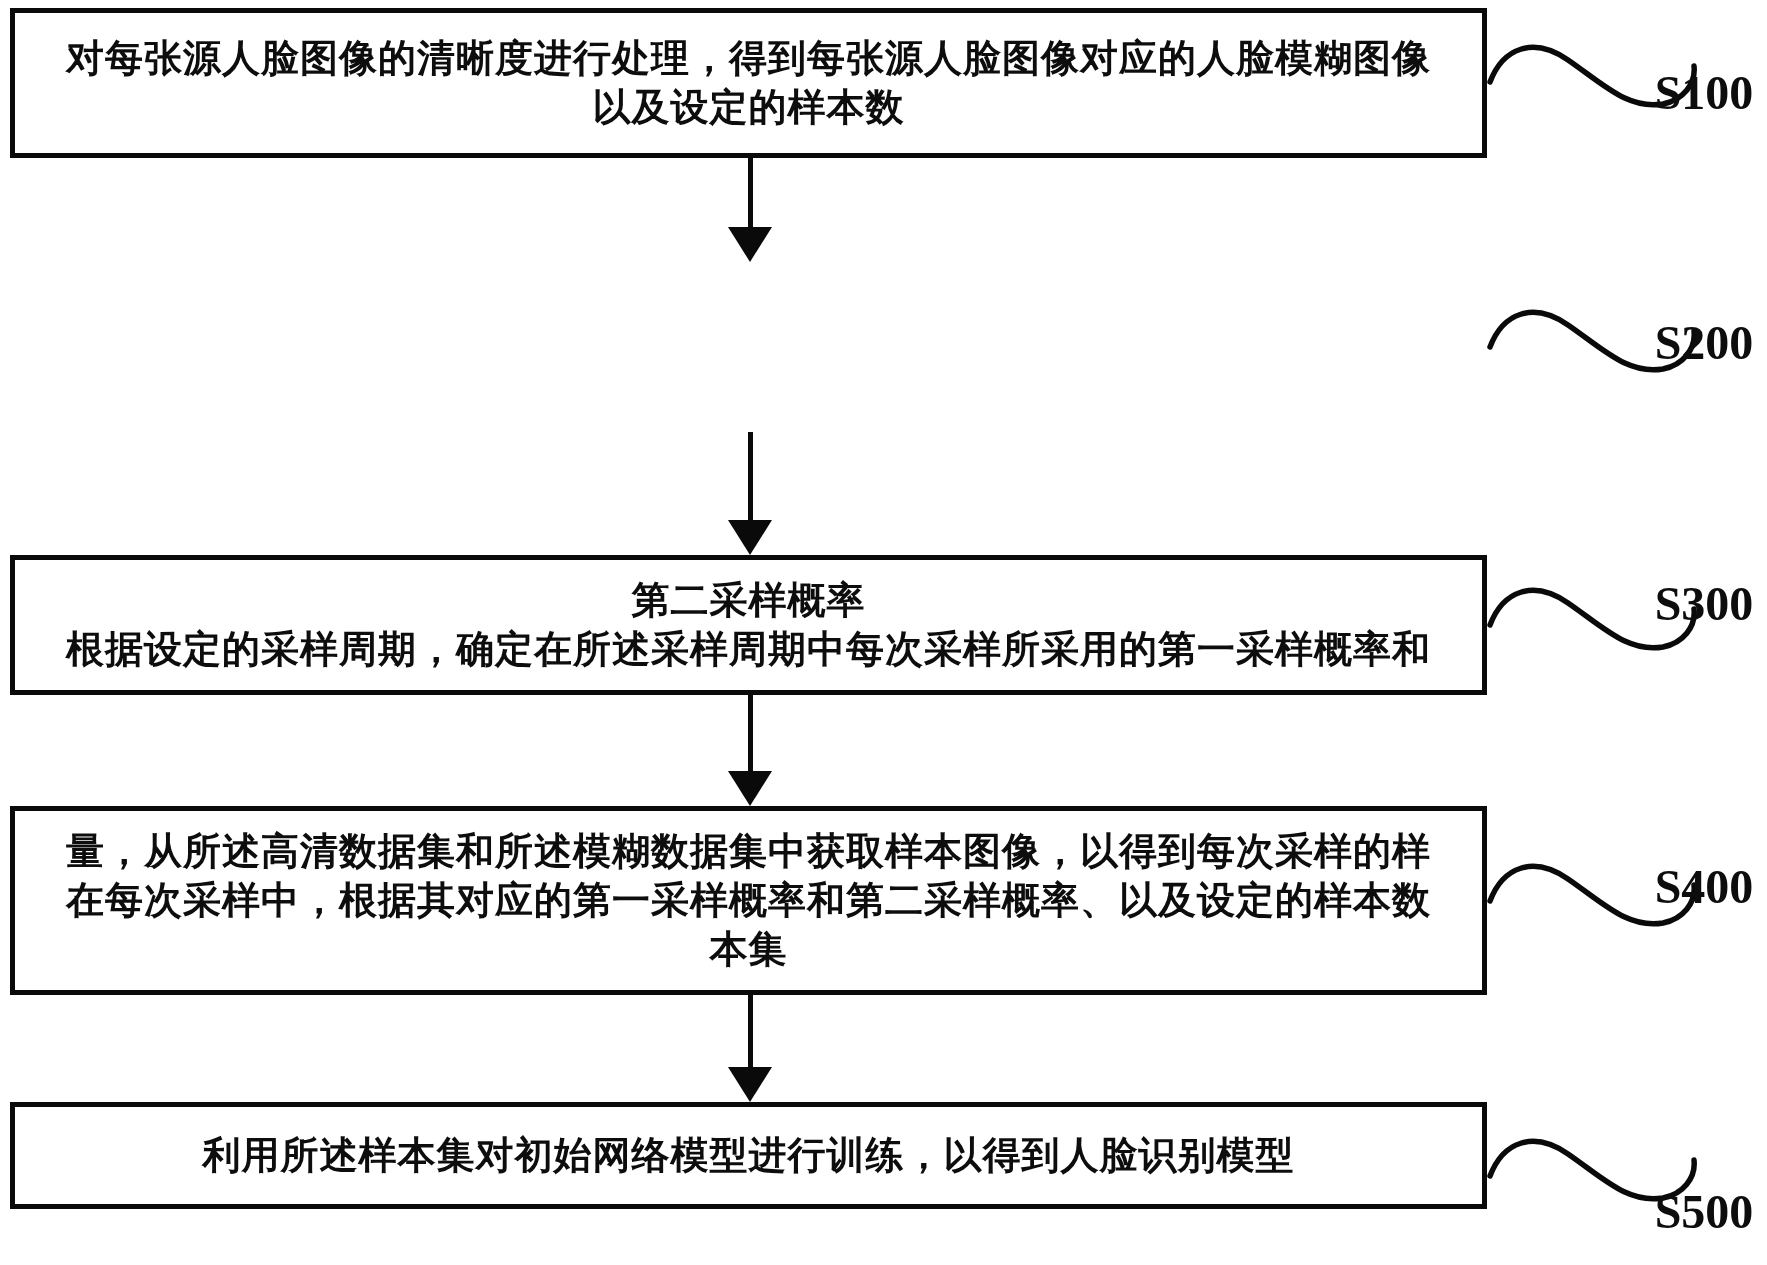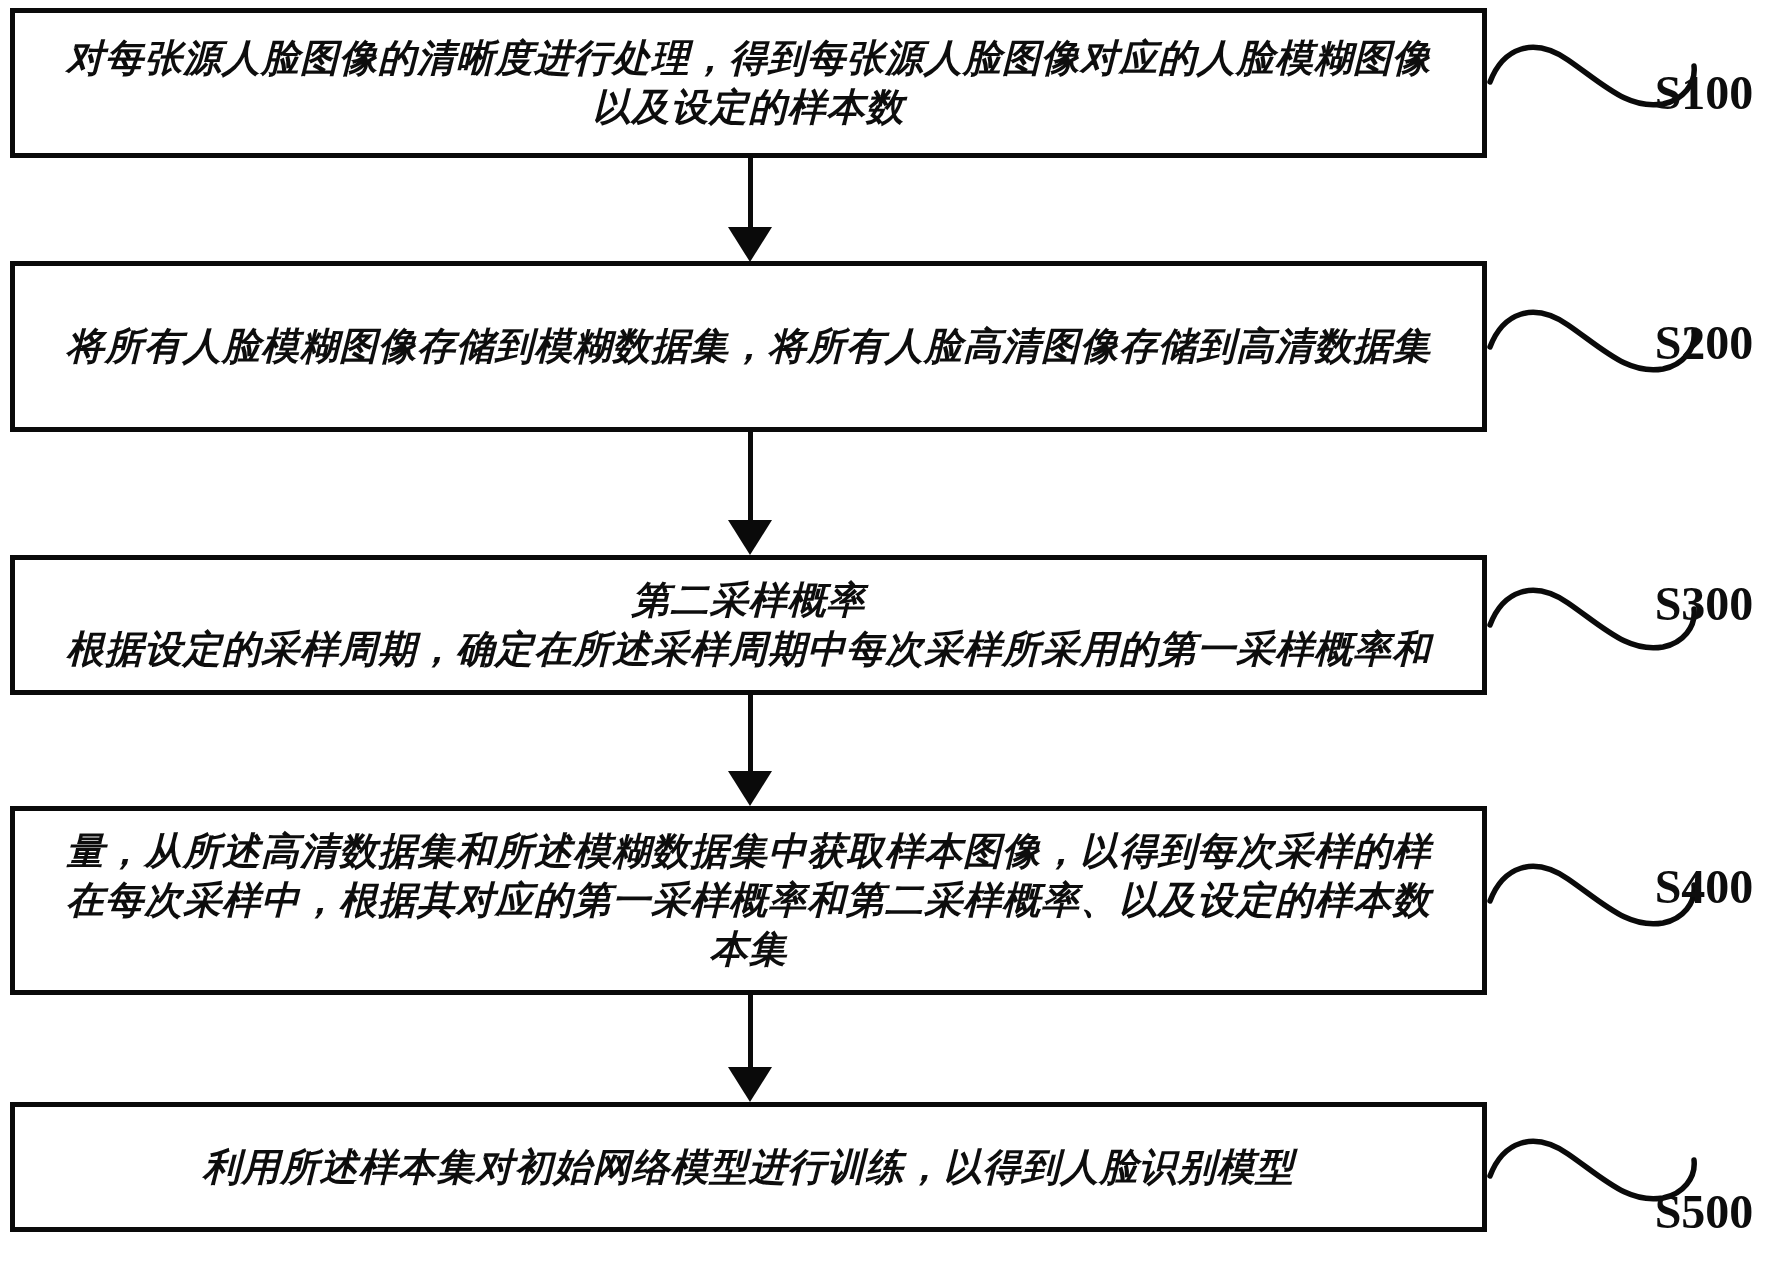--- a/index.html
+++ b/index.html
@@ -28,21 +28,20 @@
     align-items: center;
   }
   .box .line {
     font-size: 38px;
     font-weight: bold;
     color: #0d0d0d;
     letter-spacing: 1px;
     line-height: 49px;
     text-align: center;
     white-space: nowrap;
-    font-style: italic;
   }
   .flow-arrow {
     position: absolute;
     width: 44px;
     display: flex;
     flex-direction: column;
     align-items: center;
   }
   .flow-arrow .shaft {
     width: 5px;
@@ -92,23 +91,20 @@
   <div class="box" style="top:8px; height:150px;">
     <div class="line">对每张源人脸图像的清晰度进行处理，得到每张源人脸图像对应的人脸模糊图像</div>
     <div class="line">以及设定的样本数</div>
   </div>
 
   <div class="flow-arrow" style="left:728px; top:158px; height:104px;">
     <div class="shaft"></div>
     <div class="head"></div>
   </div>
 
-  <div class="box" style="top:261px; height:171px;">
-    <div class="line">将所有人脸模糊图像存储到模糊数据集，将所有人脸高清图像存储到高清数据集</div>
-  </div>
 
   <div class="flow-arrow" style="left:728px; top:432px; height:123px;">
     <div class="shaft"></div>
     <div class="head"></div>
   </div>
 
   <div class="box" style="top:555px; height:140px;">
     <div class="line">第二采样概率</div>
     <div class="line">根据设定的采样周期，确定在所述采样周期中每次采样所采用的第一采样概率和</div>
   </div>
@@ -122,21 +118,21 @@
     <div class="line">量，从所述高清数据集和所述模糊数据集中获取样本图像，以得到每次采样的样</div>
     <div class="line">在每次采样中，根据其对应的第一采样概率和第二采样概率、以及设定的样本数</div>
     <div class="line">本集</div>
   </div>
 
   <div class="flow-arrow" style="left:728px; top:995px; height:107px;">
     <div class="shaft"></div>
     <div class="head"></div>
   </div>
 
-  <div class="box" style="top:1102px; height:130px;">
+  <div class="box" style="top:1102px; height:107px;">
     <div class="line">利用所述样本集对初始网络模型进行训练，以得到人脸识别模型</div>
   </div>
 
   <svg class="wave" style="top:34px;" viewBox="0 0 220 80">
     <path d="M 3 48 C 16 14, 46 2, 81 26 C 116 50, 141 76, 176 70 C 196 66, 209 50, 207 32"></path>
   </svg>
   <svg class="wave" style="top:299px;" viewBox="0 0 220 80">
     <path d="M 3 48 C 16 14, 46 2, 81 26 C 116 50, 141 76, 176 70 C 196 66, 209 50, 207 32"></path>
   </svg>
   <svg class="wave" style="top:577px;" viewBox="0 0 220 80">

